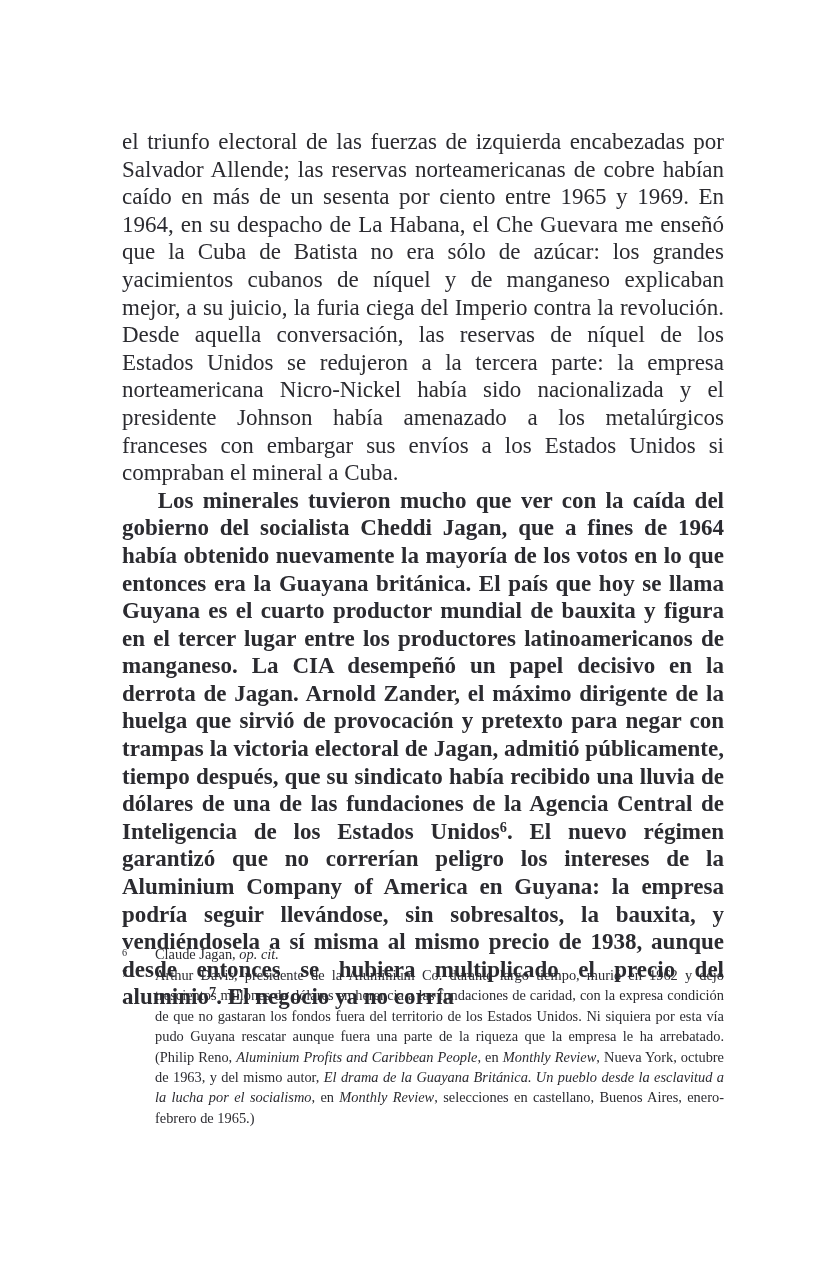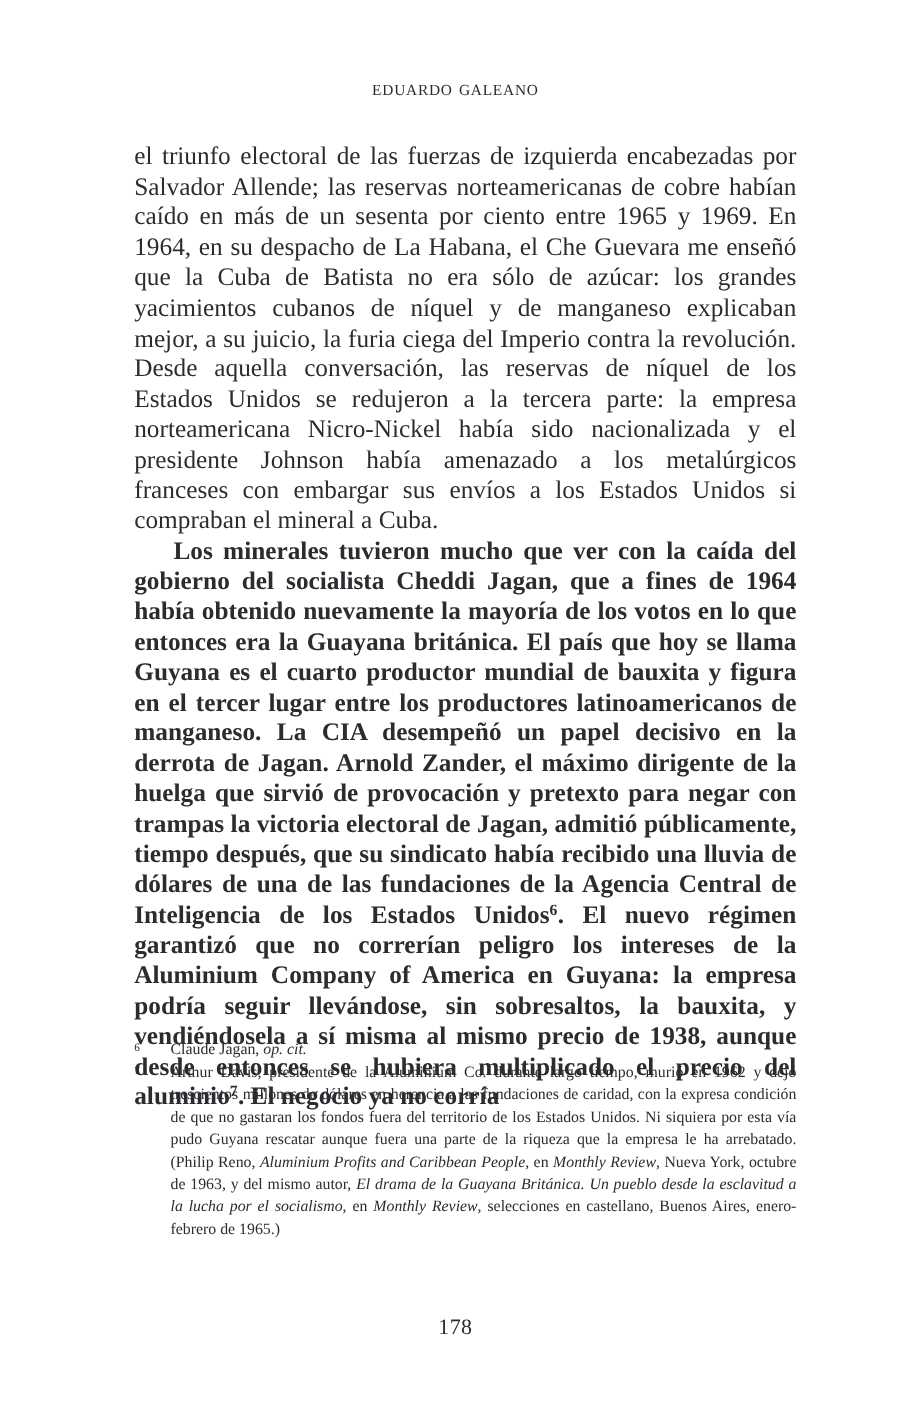--- a/index.html
+++ b/index.html
@@ -106,21 +106,20 @@
     font-size: 20px;
     color: #2b2b30;
     letter-spacing: 0.4px;
   }
 </style>
 </head>
 <body>
 
 <div class="page">
 
-  <div class="running-head">Eduardo Galeano</div>
 
   <div class="textblock">
 
     <p class="body">el triunfo electoral de las fuerzas de izquierda encabezadas por Salvador Allende; las reservas norteamericanas de cobre habían caído en más de un sesenta por ciento entre 1965 y 1969. En 1964, en su despacho de La Habana, el Che Guevara me enseñó que la Cuba de Batista no era sólo de azúcar: los grandes yacimientos cubanos de níquel y de manganeso explicaban mejor, a su juicio, la furia ciega del Imperio contra la revolución. Desde aquella conversación, las reservas de níquel de los Estados Unidos se redujeron a la tercera parte: la empresa norteamericana Nicro-Nickel había sido nacionalizada y el presidente Johnson había amenazado a los metalúrgicos franceses con embargar sus envíos a los Estados Unidos si compraban el mineral a Cuba.</p>
 
     <p class="body indent"><span>Los minerales tuvieron mucho que ver con la caída del gobierno del socialista Cheddi Jagan, que a fines de 1964 había obtenido nuevamente la mayoría de los votos en lo que entonces era la Guayana británica. El país que hoy se llama Guyana es el cuarto productor mundial de bauxita y figura en el tercer lugar entre los productores latinoamericanos de manganeso. La CIA desempeñó un papel decisivo en la derrota de Jagan. Arnold Zander, el máximo dirigente de la huelga que sirvió de provocación y pretexto para negar con trampas la victoria electoral de Jagan, admitió públicamente, tiempo después, que su sindicato había recibido una lluvia de dólares de una de las fundaciones de la Agencia Central de Inteligencia de los Estados Unidos</span><sup class="fnref">6</sup><span>. El nuevo régimen garantizó que no correrían peligro los intereses de la Aluminium Company of America en Guyana: la empresa podría seguir llevándose, sin sobresaltos, la bauxita, y vendiéndosela a sí misma al mismo precio de 1938, aunque desde entonces se hubiera multiplicado el precio del aluminio</span><sup class="fnref">7</sup><span>. El negocio ya no corría</span></p>
 
   </div>
 
   <div class="footnotes">
@@ -130,15 +129,14 @@
       <span class="fn-body"><span>Claude Jagan, </span><i>op. cit.</i></span>
     </div>
 
     <div class="footnote">
       <span class="marker">7</span>
       <span class="fn-body"><span>Arthur Davis, presidente de la Aluminium Co. durante largo tiempo, murió en 1962 y dejó trescientos millones de dólares en herencia a las fundaciones de caridad, con la expresa condición de que no gastaran los fondos fuera del territorio de los Estados Unidos. Ni siquiera por esta vía pudo Guyana rescatar aunque fuera una parte de la riqueza que la empresa le ha arrebatado. (Philip Reno, </span><i>Aluminium Profits and Caribbean People</i><span>, en </span><i>Monthly Review</i><span>, Nueva York, octubre de 1963, y del mismo autor, </span><i>El drama de la Guayana Británica. Un pueblo desde la esclavitud a la lucha por el socialismo</i><span>, en </span><i>Monthly Review</i><span>, selecciones en castellano, Buenos Aires, enero-febrero de 1965.)</span></span>
     </div>
 
   </div>
 
-  <div class="folio">178</div>
 
 </div>
 
 </body></html>

